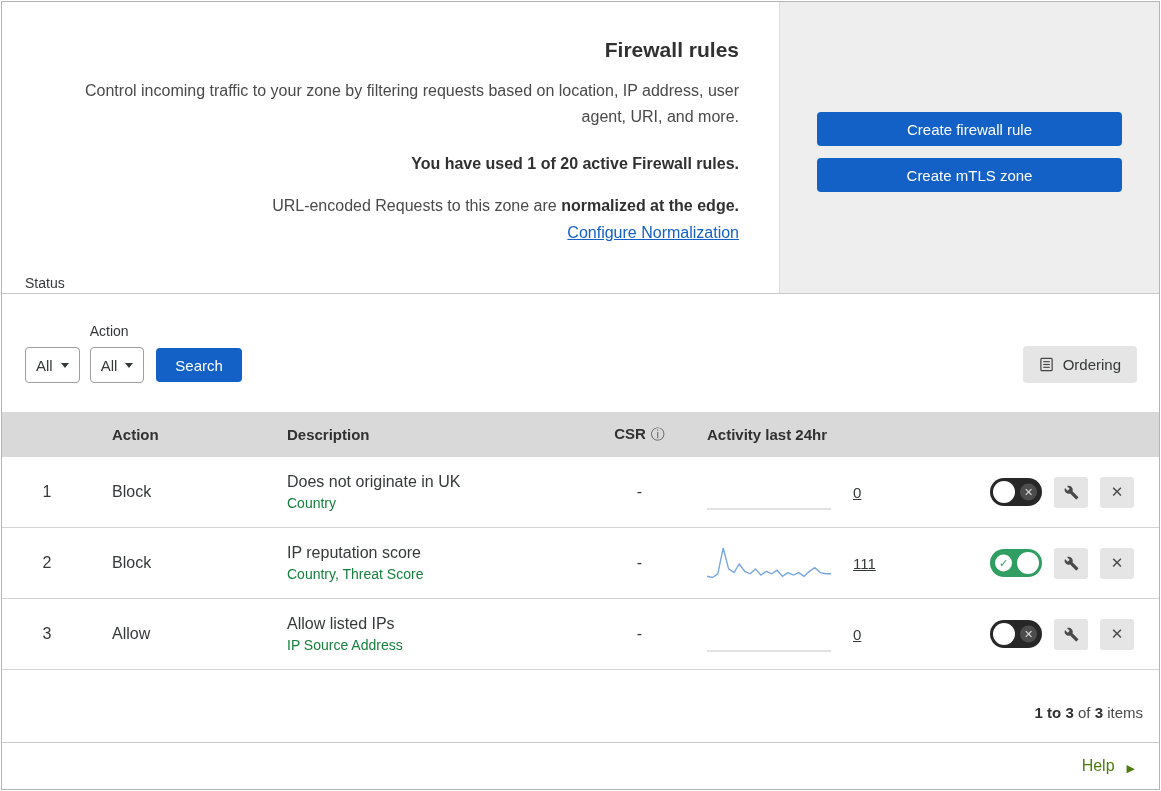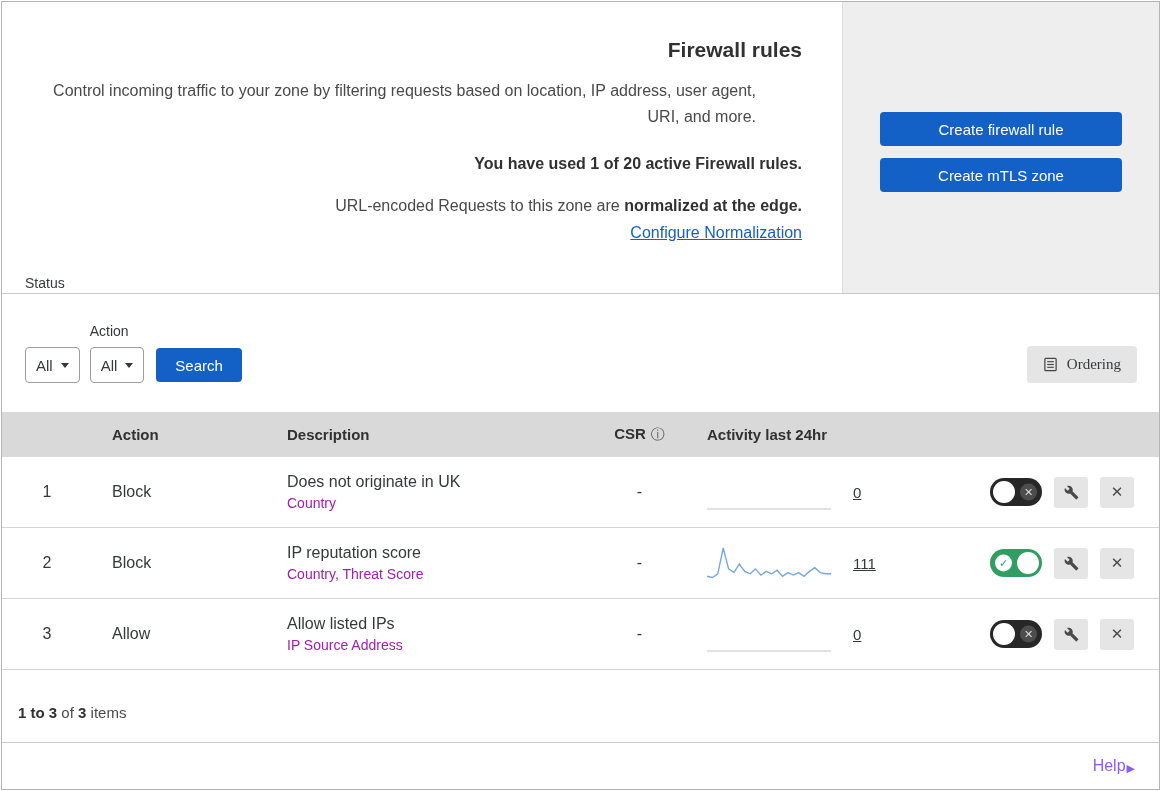--- a/index.html
+++ b/index.html
@@ -12,21 +12,21 @@
   
   .top { display:flex; height:292px; border-bottom:1px solid #c9c9c9; }
   .intro { flex:1; padding:36px 40px 0 42px;text-align:right; }
   .page-title { font-size:21px; font-weight:700; color:#313131; margin-bottom:16px; }
   .desc { font-size:16px; color:#4a4a4a; line-height:1.6; max-width:712px; margin-bottom:26px; }
   .usage { font-size:16px; font-weight:700; color:#313131; margin-bottom:24px; }
   .norm { font-size:16px; color:#4a4a4a; margin-bottom:9px; }
   .norm b { color:#313131; }
   .link { color:#1361c7; text-decoration:underline; font-size:16px; cursor:pointer; }
   .side-panel {
-    width:317px; background:#eeeeee; border-left:1px solid #dcdcdc;
+    width:380px; background:#eeeeee; border-left:1px solid #dcdcdc;
     padding:110px 37px 0; display:flex; flex-direction:column; gap:12px;
   }
   .btn-primary {
     display:block; width:100%; height:34px; border:none; border-radius:4px;
     background:#1361c7; color:#fff; font-size:15px; font-family:inherit; cursor:pointer;
   }
   
   .filters { display:flex; align-items:flex-end; height:118px; padding:0 22px 29px 23px; }
   .f-block { display:flex; flex-direction:column; }
   .f-label { font-size:14px; color:#36393a; margin-bottom:8px; }
@@ -42,35 +42,35 @@
     height:36px; border:1px solid #9e9e9e; border-radius:4px; background:#fff;
     display:flex; align-items:center; gap:8px; padding:0 10px; font-size:15px; cursor:pointer;
   }
   .caret { width:0; height:0; border-left:4px solid transparent; border-right:4px solid transparent; border-top:5px solid #36393a; }
   .btn-search {
     height:34px; padding:0 19px; margin-bottom:1px; border:none; border-radius:4px;
     background:#1361c7; color:#fff; font-size:15px; font-family:inherit; cursor:pointer;
   }
   .btn-ordering {
     margin-left:auto; height:37px; padding:0 16px; border:none; border-radius:4px;
-    background:#e5e5e5; color:#36393a; font-size:15px; font-family:Liberation Serif, serif;
+    background:#e5e5e5; color:#36393a; font-size:15px; font-family:Liberation Sans, sans-serif;
     display:flex; align-items:center; gap:9px; cursor:pointer;
   }
   
   .grid { display:grid; grid-template-columns:90px 175px 325px 95px 285px 1fr; align-items:center; }
   .thead { background:#d9d9d9; height:45px; font-size:15px; font-weight:700; color:#313131; }
   .th-action, .td-action { padding-left:20px; }
   .th-desc { padding-left:20px; }
   .th-csr, .td-csr { text-align:center; }
   .th-activity, .td-activity { padding-left:20px; }
   .row { height:71px; border-bottom:1px solid #d4d4d4; font-size:16px; }
   .td-priority { text-align:center; }
   .desc-cell { padding-left:20px; }
   .d-main { font-size:16px; color:#36393a; line-height:22px; }
-  .d-sub { font-size:14px; color:#a21caf; line-height:20px; }
+  .d-sub { font-size:14px; color:#15803d; line-height:20px; }
   .td-activity { display:flex; align-items:center; gap:22px; }
   .spark { display:inline-block; line-height:0; }
   .activity-count { color:#36393a; text-decoration:underline; cursor:pointer; font-size:15px; }
   .td-controls { display:flex; align-items:center; justify-content:flex-end; gap:12px; padding-right:25px; }
   
   .toggle { position:relative; width:52px; height:28px; border-radius:14px; display:inline-block; cursor:pointer; flex:none; }
   .toggle.off { background:#272727; }
   .toggle.on  { background:#2f9e60; }
   .t-knob { position:absolute; top:3px; width:22px; height:22px; border-radius:50%; background:#fff; }
   .toggle.off .t-knob { left:3px; }
@@ -79,24 +79,24 @@
     border-radius:50%; font-size:11px; line-height:17px; text-align:center; }
   .toggle.off .t-icon { right:5px; background:#4d4d4d; color:#dcdcdc; }
   .toggle.on  .t-icon { left:5px; background:#fff; color:#2f9e60; }
   .icon-btn {
     width:34px; height:31px; border:none; border-radius:3px; background:#e5e5e5;
     display:flex; align-items:center; justify-content:center; cursor:pointer;
     color:#4a4a4a; font-size:15px; font-family:inherit;
   }
   .info-icon { font-size:14px; color:#5a5a5a; font-weight:400; margin-left:5px; cursor:pointer; }
   
-  .tfooter { padding:34px 16px 21px; font-size:15px; color:#4a4a4a; border-bottom:1px solid #c9c9c9; }
+  .tfooter { padding:34px 16px 21px; font-size:15px; color:#4a4a4a; border-bottom:1px solid #c9c9c9;text-align:right; }
   .tfooter b { color:#313131; }
   .help-bar { flex:1; display:flex; align-items:center; justify-content:flex-end; padding:0 24px; }
-  .help-link { color:#8b5cf6; font-size:16px; cursor:pointer; display:flex; align-items:flex-end; gap:1px; }
+  .help-link { color:#4d7c0f; font-size:16px; cursor:pointer; display:flex; align-items:flex-end; gap:12px; }
   .help-arrow { font-size:11px; }
 </style>
 </head>
 <body>
 
 <div class="page">
 
   <div class="top">
     <div class="intro">
       <div class="page-title">Firewall rules</div>

